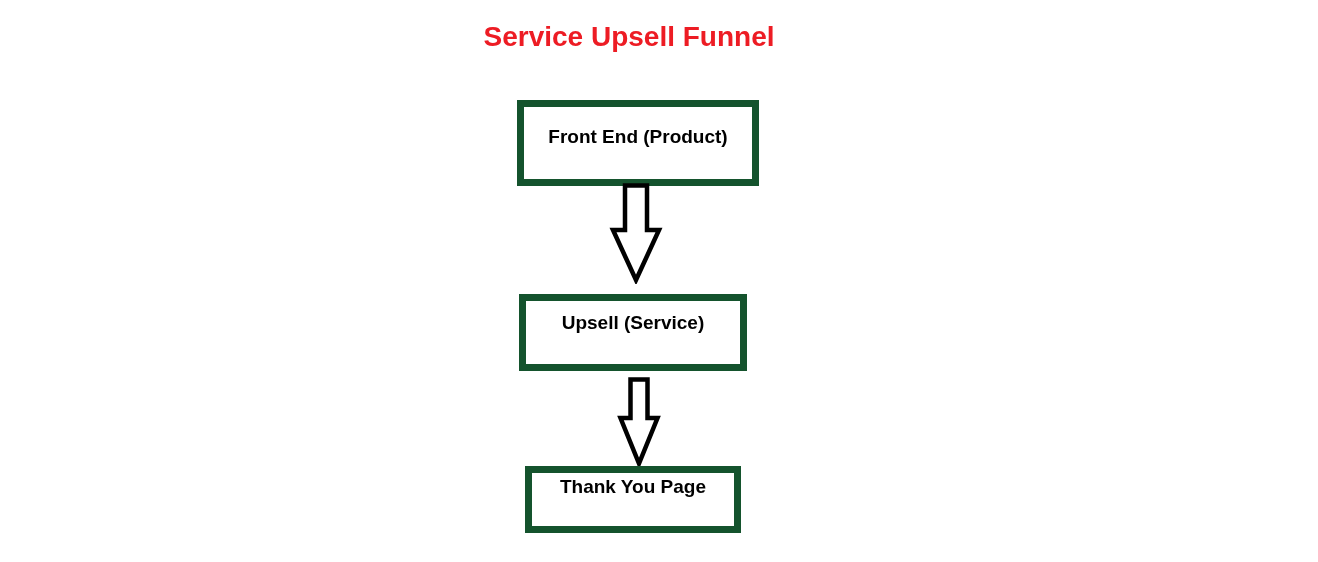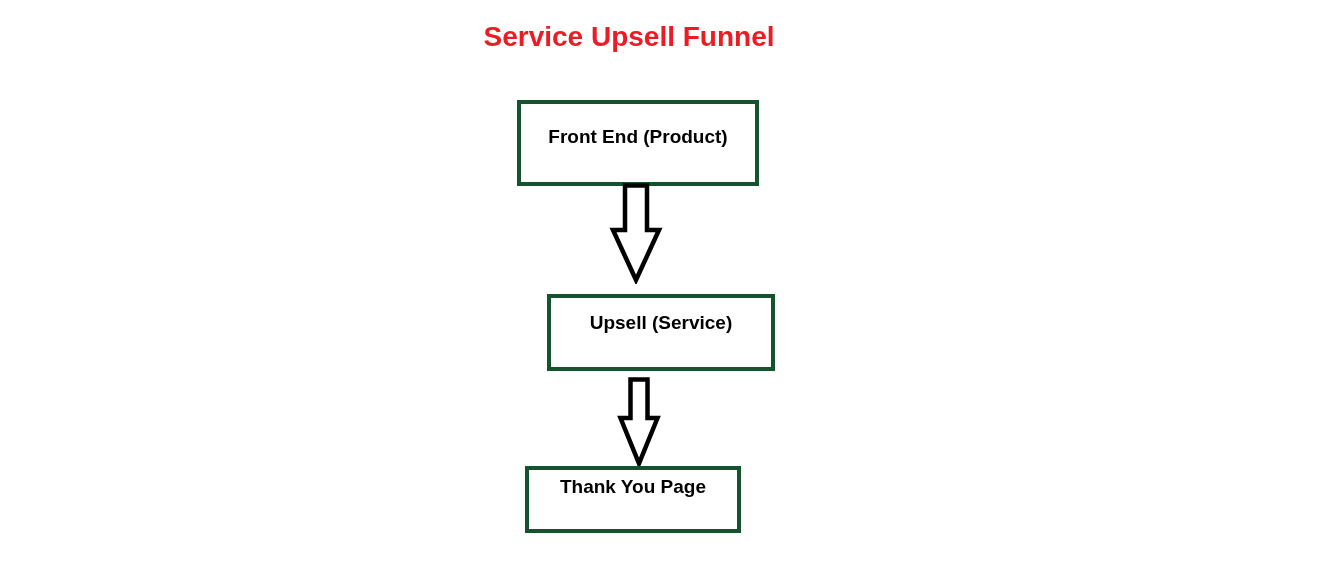--- a/index.html
+++ b/index.html
@@ -23,21 +23,21 @@
     text-align: center;
     font-size: 28px;
     font-weight: bold;
     color: #ED1C24;
     letter-spacing: 0px;
   }
   .node {
     position: absolute;
     box-sizing: border-box;
     background: #ffffff;
-    border: 4px solid #14532d;
+    border: 7px solid #14532d;
     display: flex;
     justify-content: center;
     align-items: center;
     font-weight: bold;
     font-size: 19px;
     color: #000000;
     text-align: center;
   }
   .node-1 {
     left: 517px;
@@ -45,21 +45,20 @@
     width: 242px;
     height: 86px;
     padding-bottom: 13px;
   }
   .node-2 {
     left: 519px;
     top: 294px;
     width: 228px;
     height: 77px;
     padding-bottom: 19px;
-    margin-left: 28px;
   }
   .node-3 {
     left: 525px;
     top: 466px;
     width: 216px;
     height: 67px;
     padding-bottom: 25px;
   }
   .arrow {
     position: absolute;

